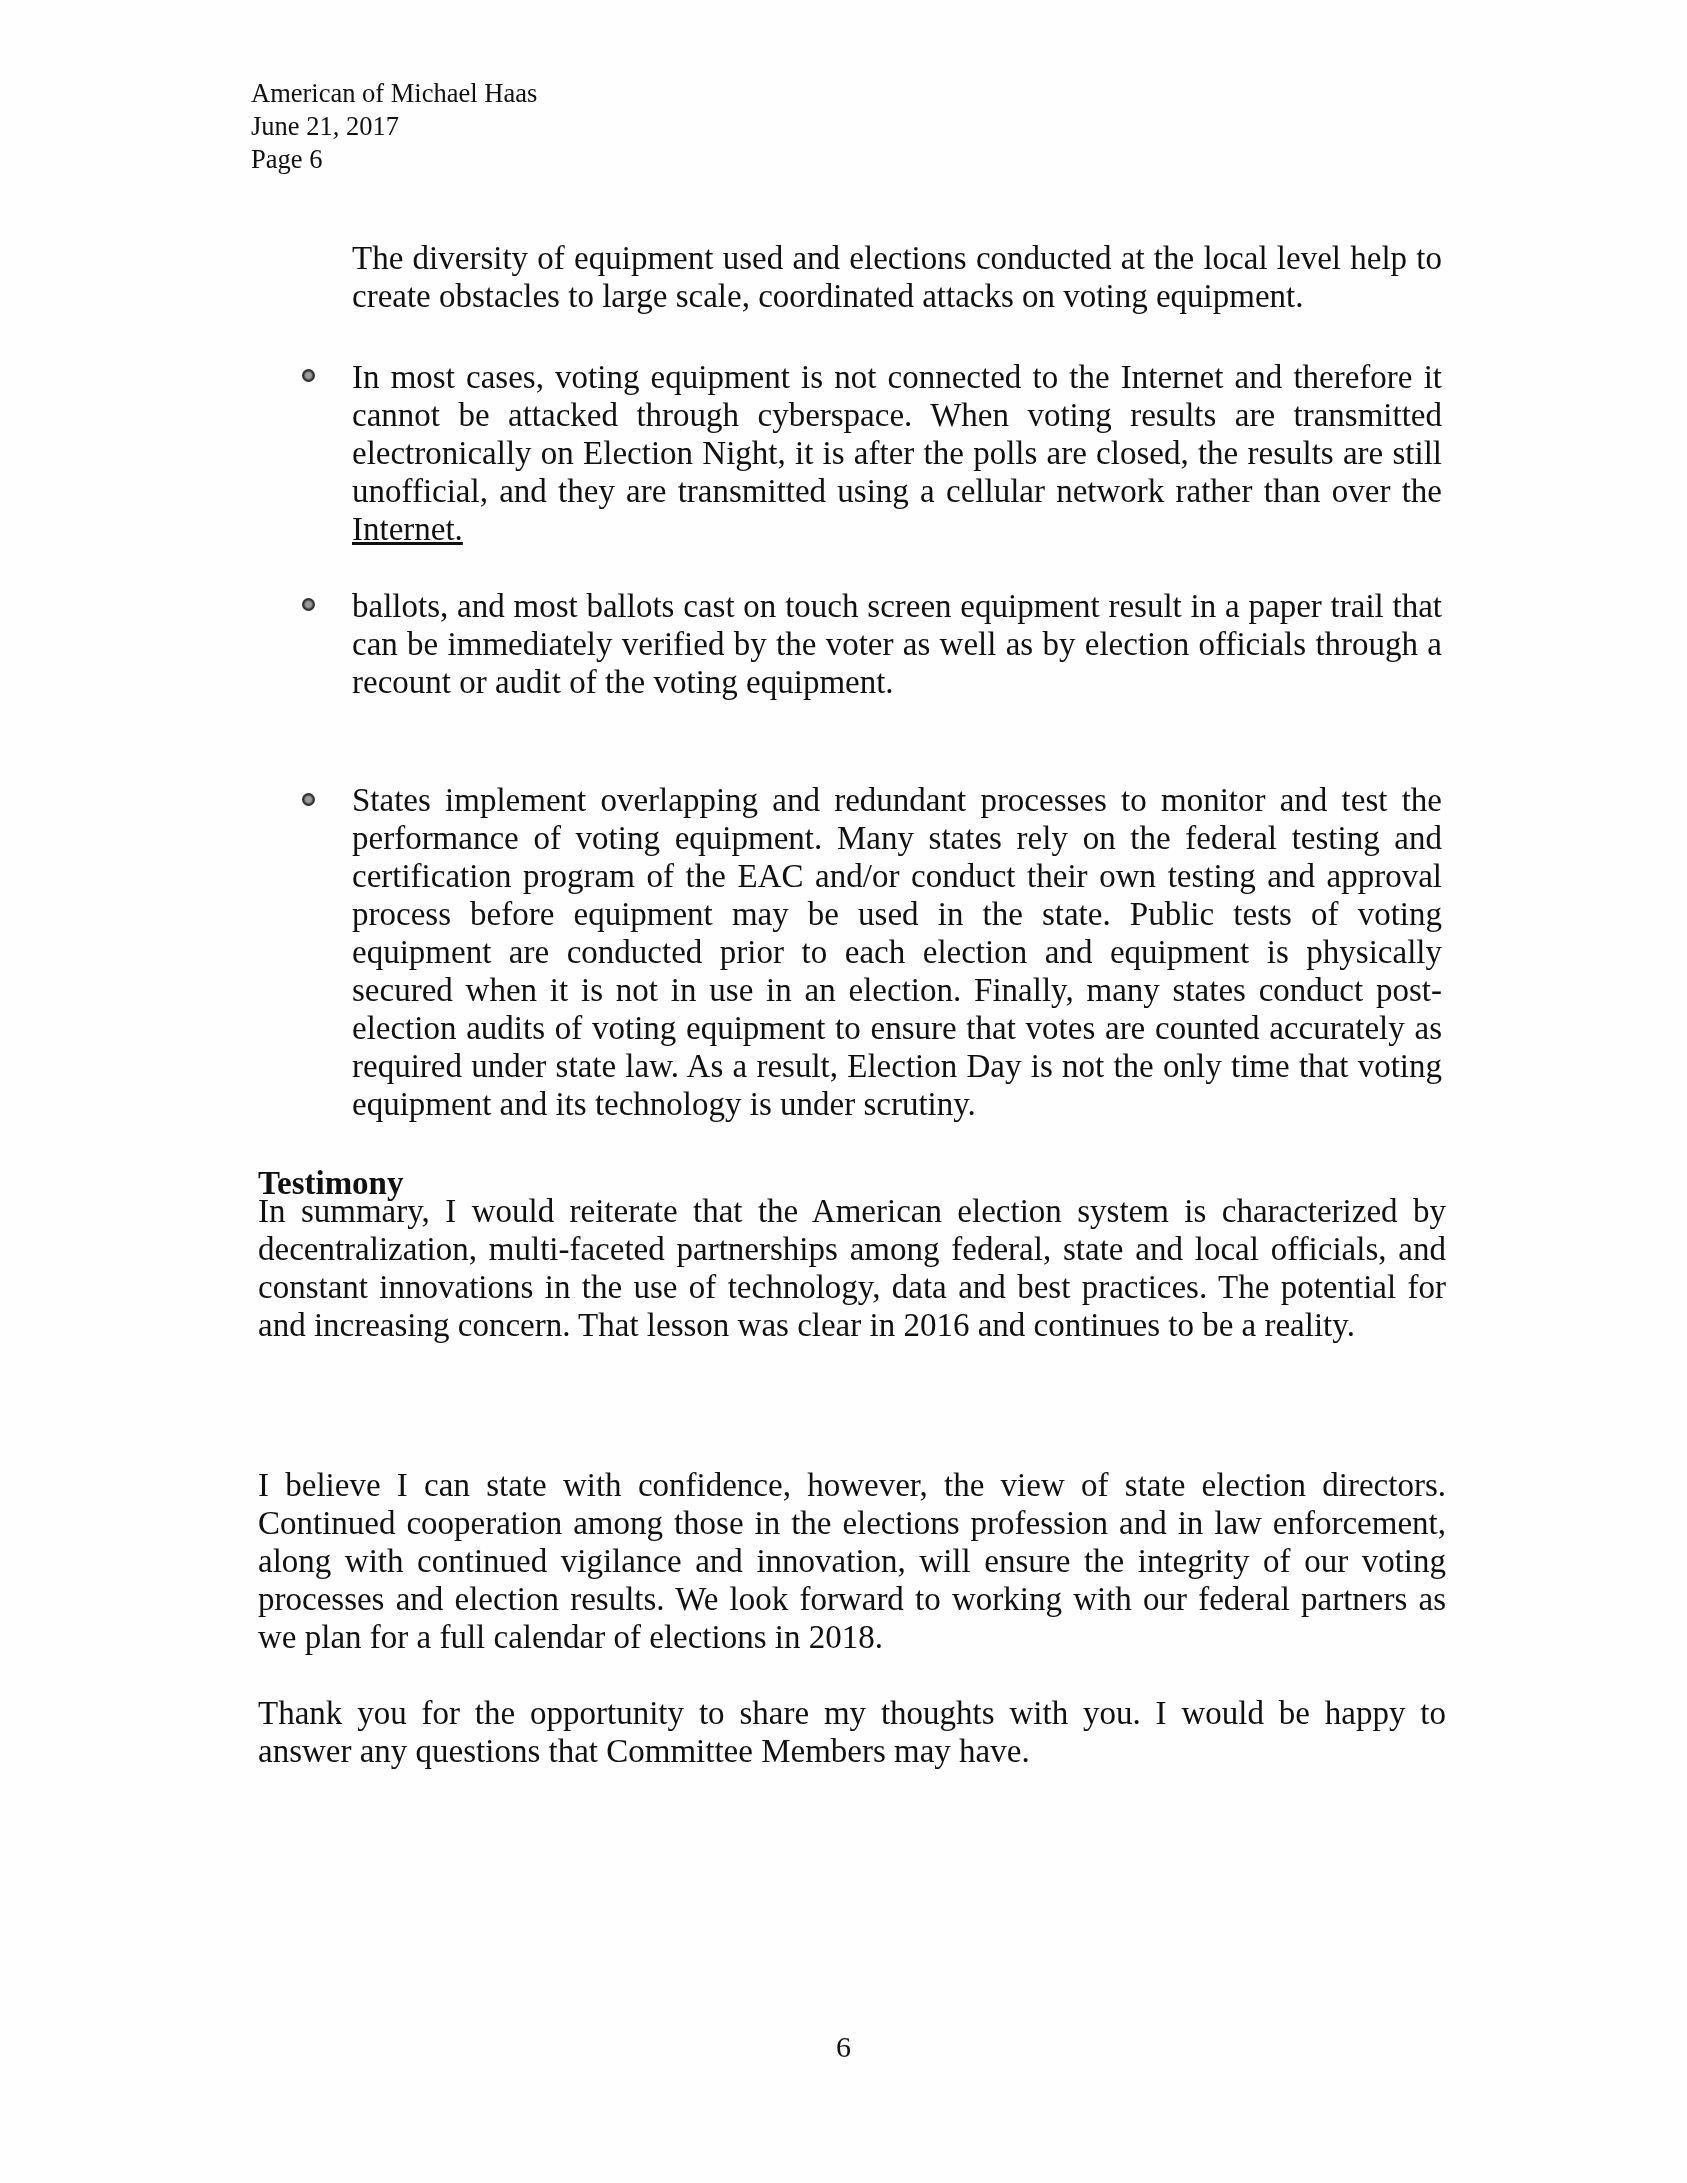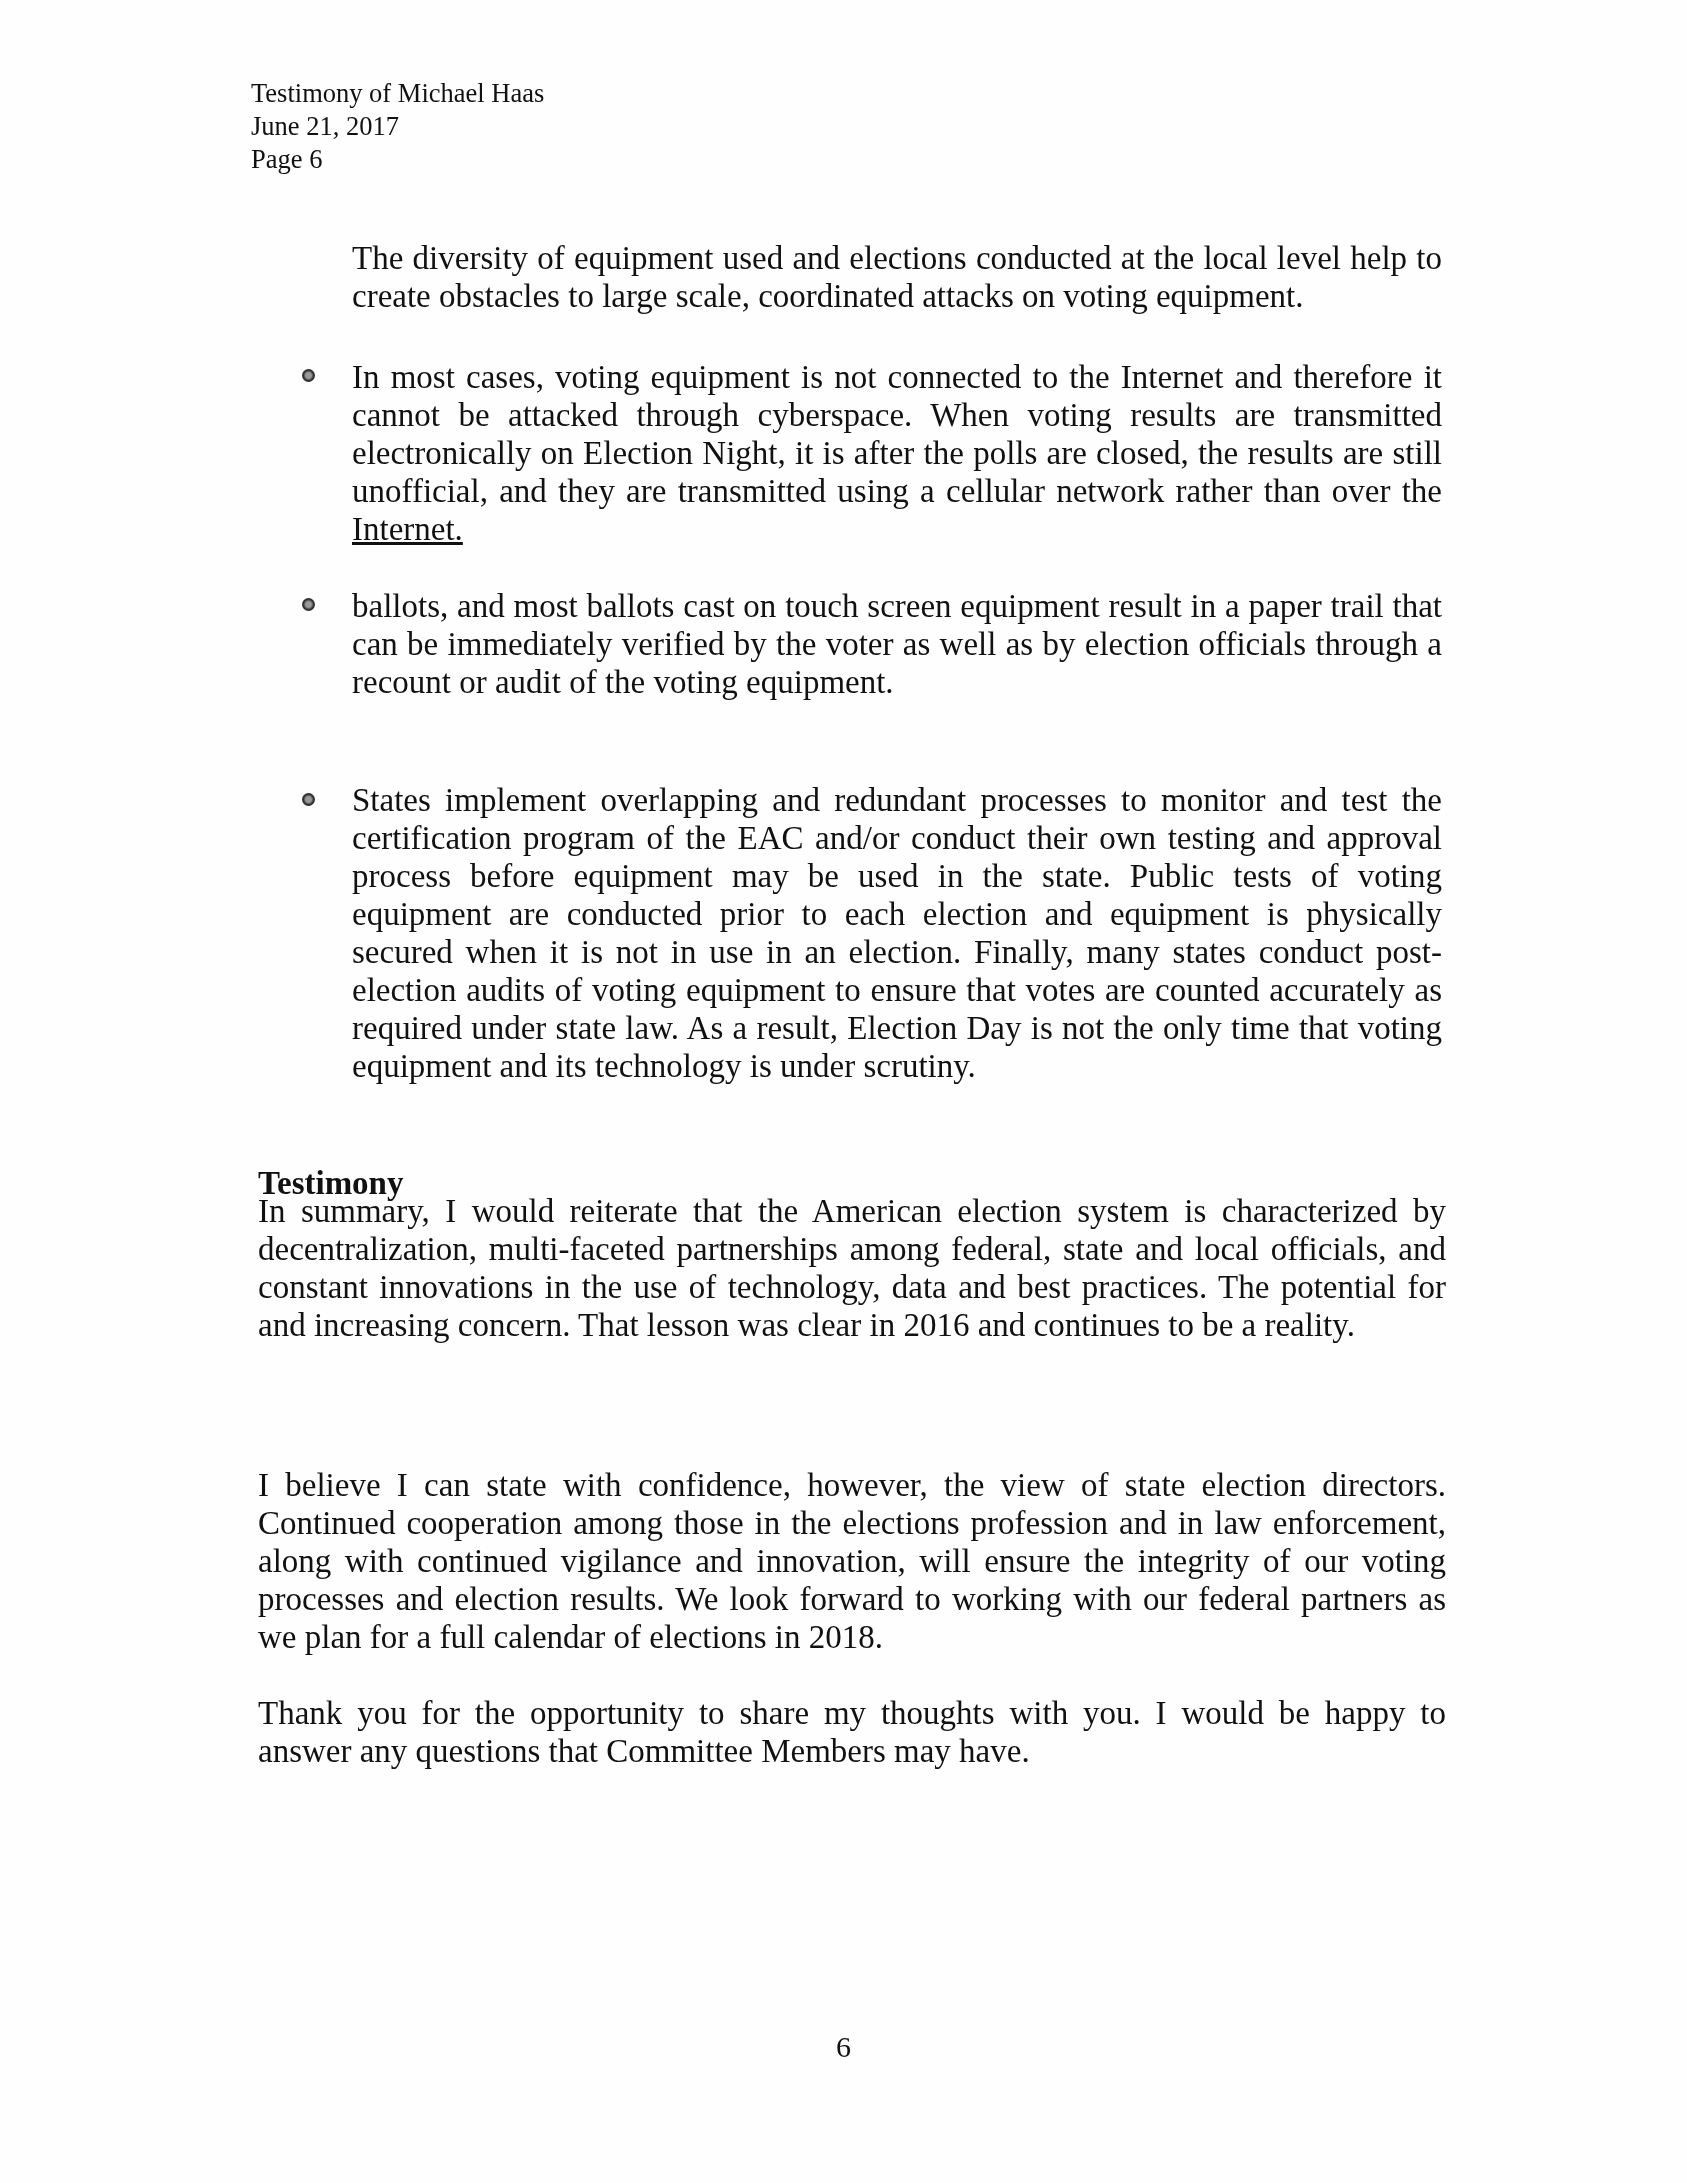--- a/index.html
+++ b/index.html
@@ -89,21 +89,21 @@
       font-size: 30px;
       line-height: 38px;
     }
   </style>
 </head>
 <body>
 
 <div class="page">
 
   <div class="header">
-    <span class="hline">Testimony of Michael Haas</span>
+    <span class="hline">American of Michael Haas</span>
     <span class="hline">June 21, 2017</span>
     <span class="hline">Page 6</span>
   </div>
 
   <div class="block intro">
     <span class="line" style="white-space: normal; overflow: hidden;">The diversity of equipment used and elections conducted at the local level help to</span>
     <span class="line last" style="white-space: normal; overflow: hidden;">create obstacles to large scale, coordinated attacks on voting equipment.</span>
   </div>
 
   <span class="bullet-dot d1"></span>
@@ -118,20 +118,21 @@
   <span class="bullet-dot d2"></span>
   <div class="block bullet-text b2">
     <span class="line" style="white-space: normal; overflow: hidden;">ballots, and most ballots cast on touch screen equipment result in a paper trail that</span>
     <span class="line" style="white-space: normal; overflow: hidden;">can be immediately verified by the voter as well as by election officials through a</span>
     <span class="line last" style="white-space: normal; overflow: hidden;">recount or audit of the voting equipment.</span>
   </div>
 
   <span class="bullet-dot d3"></span>
   <div class="block bullet-text b3">
     <span class="line" style="white-space: normal; overflow: hidden;">States implement overlapping and redundant processes to monitor and test the</span>
+    <span class="line" style="white-space: normal; overflow: hidden;">performance of voting equipment.  Many states rely on the federal testing and</span>
     <span class="line" style="white-space: normal; overflow: hidden;">certification program of the EAC and/or conduct their own testing and approval</span>
     <span class="line" style="white-space: normal; overflow: hidden;">process before equipment may be used in the state.  Public tests of voting</span>
     <span class="line" style="white-space: normal; overflow: hidden;">equipment are conducted prior to each election and equipment is physically</span>
     <span class="line" style="white-space: normal; overflow: hidden;">secured when it is not in use in an election.  Finally, many states conduct post-</span>
     <span class="line" style="white-space: normal; overflow: hidden;">election audits of voting equipment to ensure that votes are counted accurately as</span>
     <span class="line" style="white-space: normal; overflow: hidden;">required under state law.  As a result, Election Day is not the only time that voting</span>
     <span class="line last" style="white-space: normal; overflow: hidden;">equipment and its technology is under scrutiny.</span>
   </div>
 
   <div class="heading">Testimony</div>

